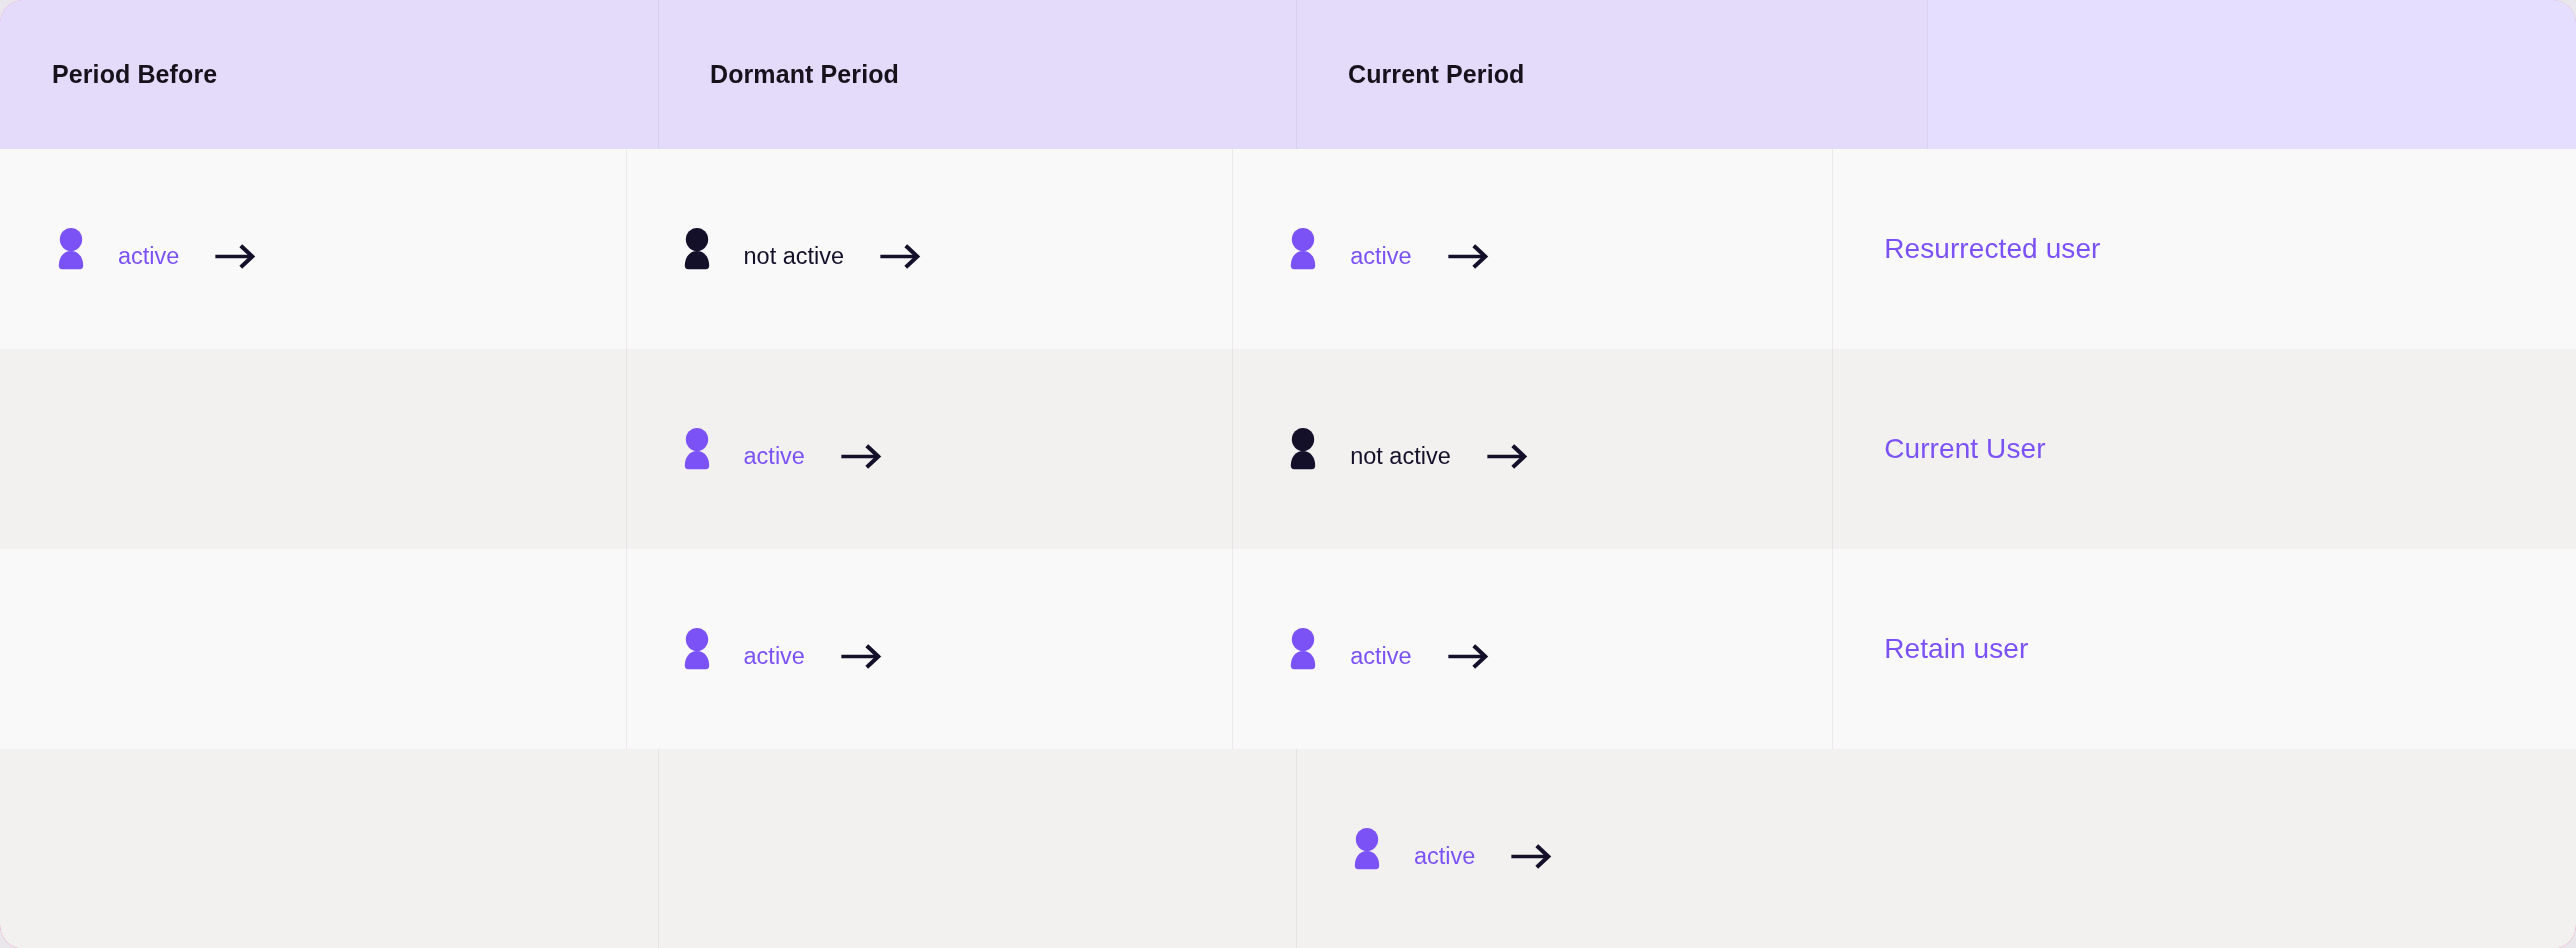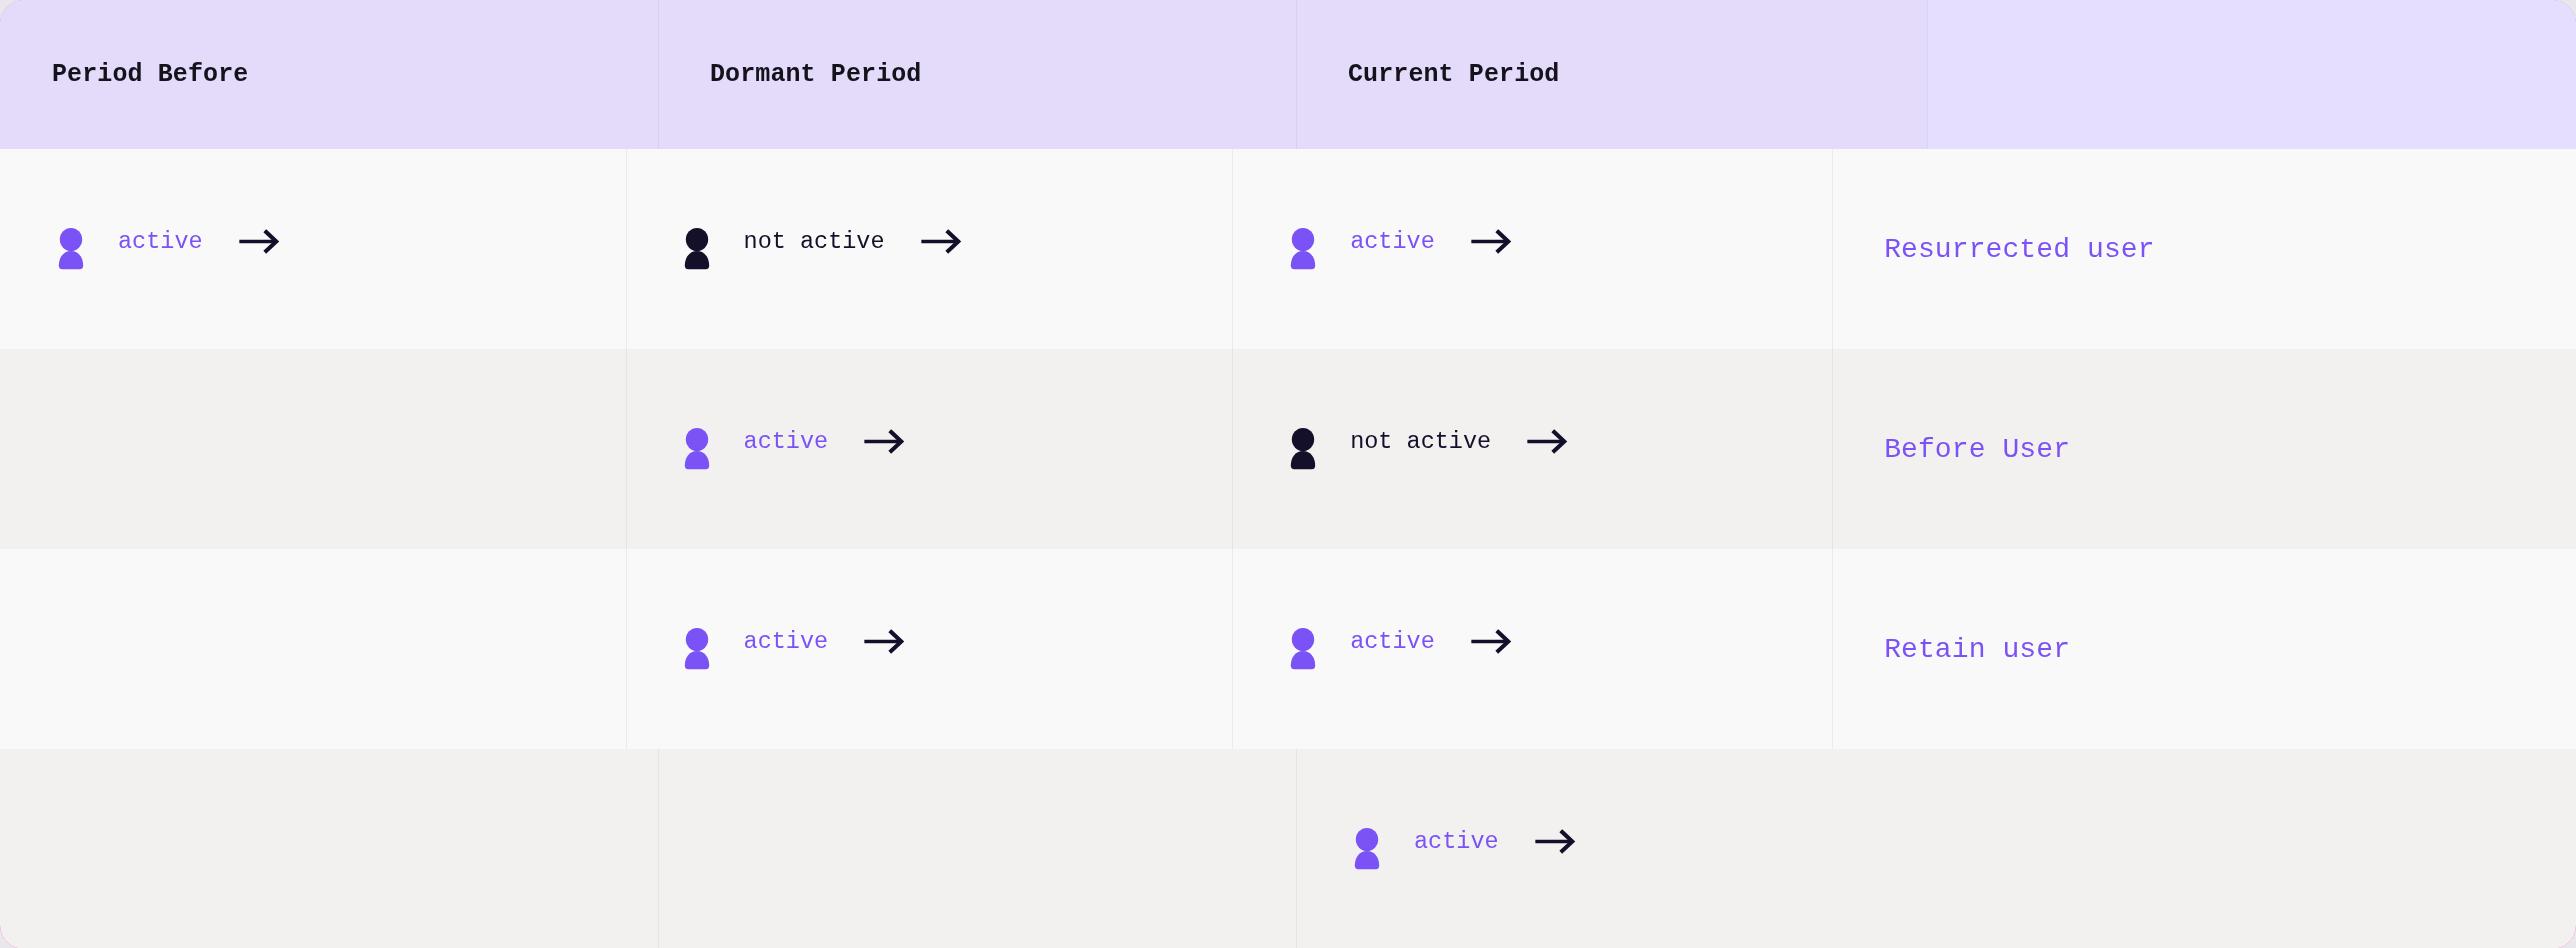--- a/index.html
+++ b/index.html
@@ -16,21 +16,20 @@
 
   .card {
     position: absolute;
     left: 0;
     top: 0;
     width: 2576px;
     height: 949px;
     border-radius: 24px;
     overflow: hidden;
     background: #ec4899;
-    font-family: Liberation Mono, monospace;
   }
 
   
   .header-row {
     display: flex;
     height: 149px;
     background: #e4dbfb;
   }
   .header-cell {
     position: relative;
@@ -87,21 +86,21 @@
     content: "";
     position: absolute;
     left: 0; top: 0; bottom: 0;
     width: 1.3px;
     background: rgba(120,110,140,0.10);
   }
 
   
   .state {
     display: flex;
-    align-items: flex-start;
+    align-items: flex-end;
   }
   .user-icon {
     width: 38px;
     height: 42px;
     flex: none;
     display: block;
   }
   .state-label {
     font-size: 23.5px;
     white-space: nowrap;
@@ -214,21 +213,21 @@
               <path d="M28 34c-11.6 0-18 10.2-18 21.5 0 3.6 1.6 5.5 5 5.5h26c3.4 0 5-1.9 5-5.5C46 44.2 39.6 34 28 34z" fill="#15102a"></path>
             </svg>
             <span class="state-label">not active</span>
             <svg class="arrow-icon" viewBox="0 0 64 40">
               <path d="M2 20 H55" stroke="#15102a" stroke-width="5.5" fill="none" stroke-linecap="butt"></path>
               <path d="M42 6 L57 20 L42 34" stroke="#15102a" stroke-width="6" fill="none" stroke-linecap="square" stroke-linejoin="miter"></path>
             </svg>
           </div>
         </div>
         <div class="cell c4">
-          <span class="outcome-label">Before User</span>
+          <span class="outcome-label">Current User</span>
         </div>
       </div>
       <div class="data-row odd">
         <div class="cell c1 empty-cell"></div>
         <div class="cell c2">
           <div class="state active">
             <svg class="user-icon" viewBox="0 0 56 62">
               <ellipse cx="28" cy="17" rx="16.5" ry="17" fill="#7b52f5"></ellipse>
               <path d="M28 34c-11.6 0-18 10.2-18 21.5 0 3.6 1.6 5.5 5 5.5h26c3.4 0 5-1.9 5-5.5C46 44.2 39.6 34 28 34z" fill="#7b52f5"></path>
             </svg>

